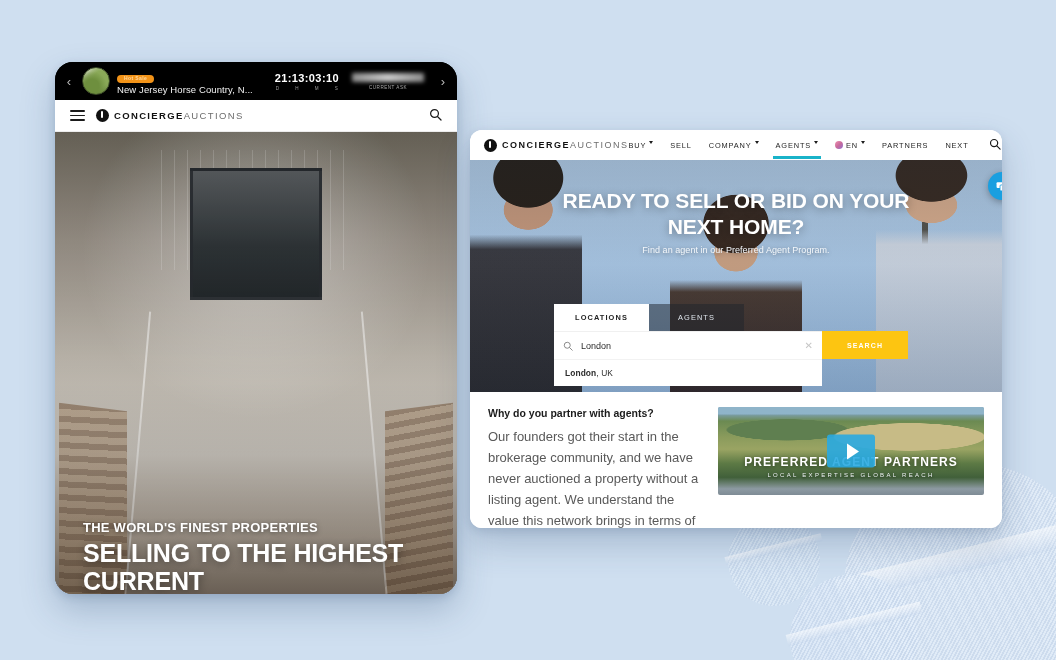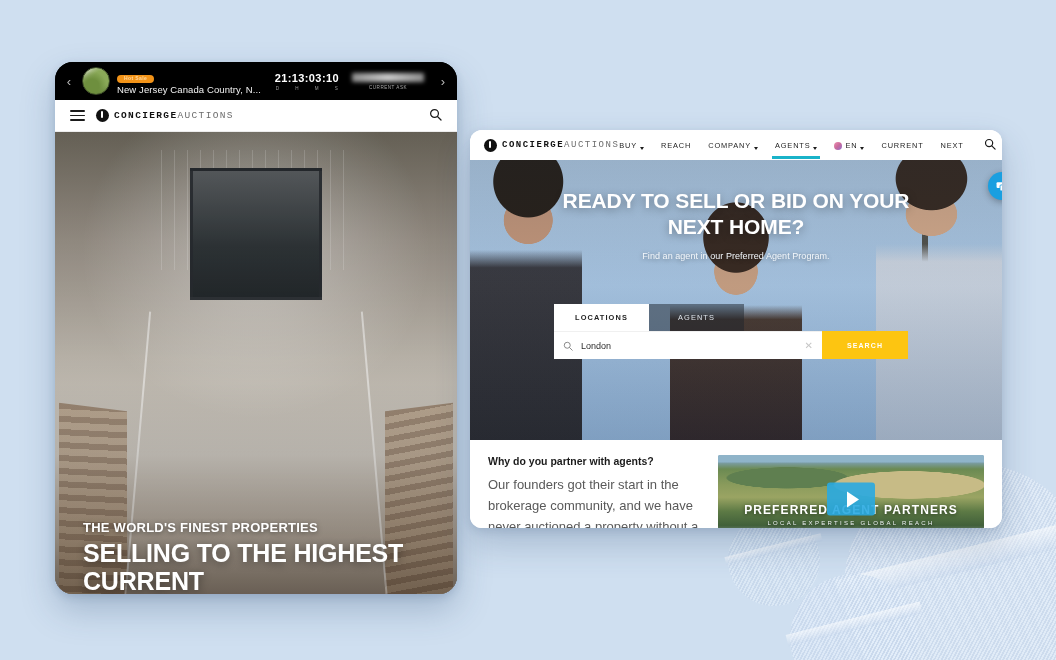--- a/index.html
+++ b/index.html
@@ -71,21 +71,21 @@
   }
   .tick-ask-label { font-size: 4.6px; color: #a8a8a8; letter-spacing: .5px; margin-top: 3px; filter: blur(.25px); }
 
   
   .m-nav {
     height: 32px; background: #fff; display: flex; align-items: center;
     padding: 0 15px; gap: 11px; border-bottom: 1px solid #ececec;
   }
   .burger { width: 15px; display: flex; flex-direction: column; gap: 3px; }
   .burger i { height: 1.6px; background: #1b1b1b; border-radius: 1px; display: block; }
-  .brand { display: flex; align-items: center; gap: 5px; font-family: Liberation Mono, monospace; }
+  .brand { display: flex; align-items: center; gap: 5px; }
   .brand-mark {
     width: 13px; height: 13px; border-radius: 50%; background: #111; position: relative;
   }
   .brand-mark::after {
     content: ""; position: absolute; left: 5.2px; top: 2.4px;
     width: 1.6px; height: 7px; background: #fff; border-radius: 1px;
   }
   .brand-txt { font-size: 9.5px; letter-spacing: 1.35px; color: #111; white-space: nowrap; }
   .brand-txt b { font-weight: 700; }
   .brand-txt span { font-weight: 400; color: #6d6d6d; }
@@ -165,34 +165,34 @@
     box-shadow: 0 16px 34px rgba(40,70,110,.24), 0 3px 9px rgba(40,70,110,.14);
   }
   .d-nav {
     height: 30px; background: #fff; display: flex; align-items: center;
     padding: 0 14px; position: relative; z-index: 5;
   }
   .d-brand-txt { font-size: 9px; letter-spacing: 1.5px; color: #111; }
   .d-menu { margin-left: auto; display: flex; align-items: center; gap: 17px; }
   .d-item {
     font-size: 7.4px; letter-spacing: .85px; color: #1d1d1d; cursor: pointer;
-    display: flex; align-items: flex-end; gap: 3px; position: relative; padding: 8px 0;
+    display: flex; align-items: flex-start; gap: 3px; position: relative; padding: 8px 0;
   }
   .caret { width: 0; height: 0; border-left: 2.6px solid transparent; border-right: 2.6px solid transparent; border-top: 3.2px solid #1d1d1d; }
   .d-item.active::after {
     content: ""; position: absolute; left: -3px; right: -3px; bottom: -1px; height: 2.4px; background: #19b3c9;
   }
   .globe {
     width: 8px; height: 8px; border-radius: 50%;
     background: linear-gradient(135deg,#ef8fb0 0%, #c86b9c 50%, #8f6fd0 100%);
   }
   .d-search-ico { margin-left: 3px; }
 
   
-  .d-hero { position: relative; height: 280px; overflow: hidden; }
+  .d-hero { position: relative; height: 232px; overflow: hidden; }
   .d-hero-bg {
     position: absolute; inset: 0;
     background: linear-gradient(180deg, #b7d0e8 0%, #a9c6e3 45%, #9dbcdc 72%, #8fb0d3 100%);
   }
   .ph-left, .ph-right { position: absolute; bottom: 0; top: -6%; }
   .ph-left {
     left: 0; width: 112px;
     background:
       radial-gradient(ellipse 44% 17% at 52% 13%, #2a2118 0 70%, rgba(42,33,24,0) 72%),
       radial-gradient(ellipse 30% 11% at 52% 26%, #c99a7c 0 72%, rgba(201,154,124,0) 74%),
@@ -217,21 +217,21 @@
     background: linear-gradient(180deg, #5f5e56, #3b3a34);
   }
   .d-hero-shade { position: absolute; inset: 0; background: linear-gradient(180deg, rgba(15,35,60,.18), rgba(15,35,60,.05) 45%, rgba(15,35,60,.12)); }
   .d-hero-copy { position: absolute; left: 0; right: 0; top: 28px; text-align: center; }
   .d-headline {
     color: #fff; font-size: 21px; font-weight: 600; line-height: 1.24;
     letter-spacing: -.1px; text-shadow: 0 2px 9px rgba(0,0,0,.35);
     padding: 0 70px;
   }
   .d-sub {
-    color: #f3f7fb; font-size: 9px; margin-top: 11px; letter-spacing: .05px;
+    color: #f3f7fb; font-size: 9px; margin-top: 5px; letter-spacing: .05px;
     text-shadow: 0 1px 5px rgba(0,0,0,.4);
   }
 
   
   .s-widget { position: absolute; left: 84px; top: 144px; width: 354px; }
   .s-tabs { display: flex; }
   .s-tab {
     font-size: 7.4px; letter-spacing: 1.1px; padding: 9px 8px; width: 95px;
     text-align: center; cursor: pointer; color: #232323; background: #fff;
     font-weight: 600;
@@ -310,21 +310,21 @@
   <div class="deco-band"></div>
 </div>
 
 <div id="mobile-device">
 
   <div class="ticker">
     <div class="tick-arrow">‹</div>
     <div class="tick-thumb"></div>
     <div class="tick-mid">
       <div class="tick-badge">Hot Sale</div>
-      <div class="tick-title">New Jersey Canada Country, N...</div>
+      <div class="tick-title">New Jersey Horse Country, N...</div>
     </div>
     <div class="tick-clock">
       <div class="tick-time">21:13:03:10</div>
       <div class="tick-units">
         <span>D</span>
         <span>H</span>
         <span>M</span>
         <span>S</span>
       </div>
     </div>
@@ -392,37 +392,37 @@
     <div class="brand">
       <div class="brand-mark"></div>
       <div class="d-brand-txt"><b>CONCIERGE</b><span style="color:#6d6d6d">AUCTIONS</span></div>
     </div>
     <div class="d-menu">
       <div class="d-item">
           <span>BUY</span>
           <i class="caret"></i>
         </div>
       <div class="d-item">
-          <span>REACH</span>
+          <span>SELL</span>
         </div>
       <div class="d-item">
           <span>COMPANY</span>
           <i class="caret"></i>
         </div>
       <div class="d-item active">
           <span>AGENTS</span>
           <i class="caret"></i>
         </div>
       <div class="d-item">
           <i class="globe"></i>
           <span>EN</span>
           <i class="caret"></i>
         </div>
       <div class="d-item">
-          <span>CURRENT</span>
+          <span>PARTNERS</span>
         </div>
       <div class="d-item">
           <span>NEXT</span>
         </div>
       <div class="d-search-ico">
         <svg width="12" height="12" viewBox="0 0 20 20" fill="none" stroke="#1b1b1b" stroke-width="2">
           <circle cx="8.5" cy="8.5" r="6"></circle>
             <line x1="13" y1="13" x2="18.5" y2="18.5" stroke-linecap="round"></line>
         </svg>
       </div>
@@ -455,20 +455,21 @@
               <circle cx="8.5" cy="8.5" r="6"></circle>
                 <line x1="13" y1="13" x2="18.5" y2="18.5" stroke-linecap="round"></line>
             </svg>
           </span>
           <span class="s-input-val" placeholder="Search">London</span>
           <span class="s-clear">✕</span>
         </div>
         <button class="s-btn">SEARCH</button>
       </div>
       <div class="s-list">
+        <div class="s-opt"><b>London</b><span>, UK</span></div>
       </div>
     </div>
   </div>
 
   <div class="d-lower">
     <div class="lower-left">
       <div class="lower-title">Why do you partner with agents?</div>
       <div class="lower-body">Our founders got their start in the brokerage community, and we have never auctioned a property without a listing agent. We understand the value this network brings in terms of experience and local market knowledge. Between us, the agent, and you, this partnership is a win-win-win for everyone.</div>
     </div>
     <div class="video-card">

